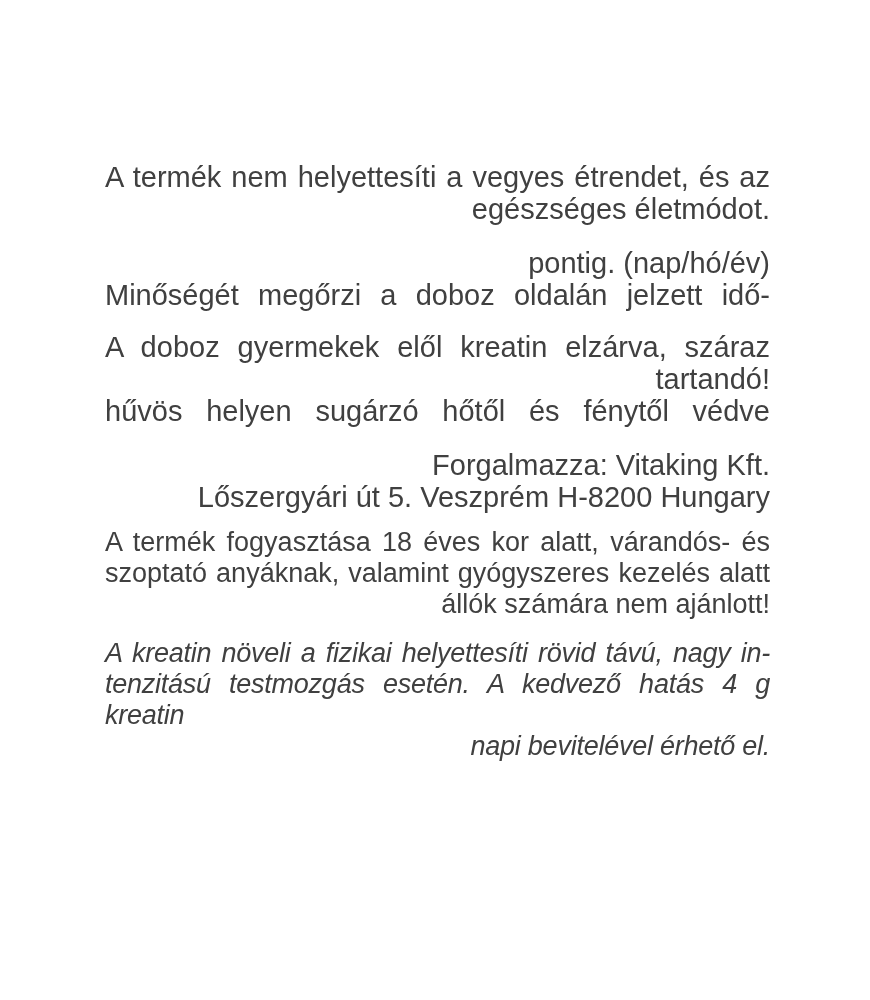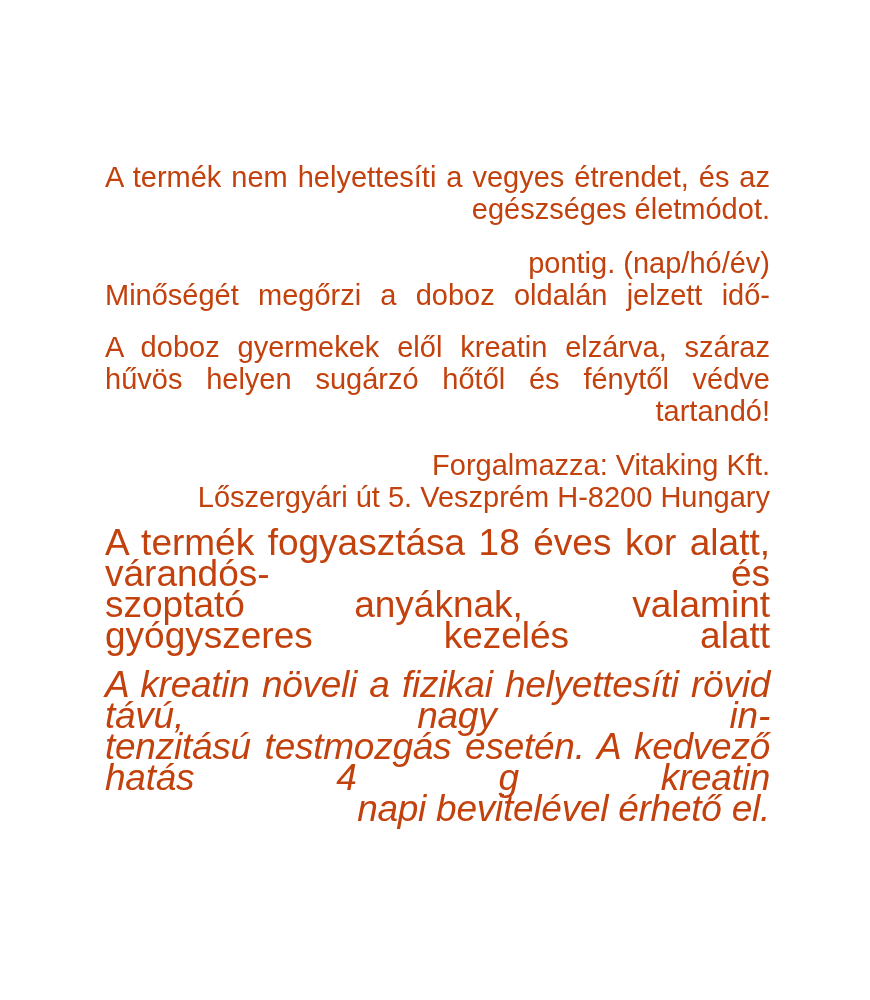--- a/index.html
+++ b/index.html
@@ -7,36 +7,36 @@
     padding: 0;
     background: #ffffff;
   }
   .page {
     position: relative;
     width: 870px;
     height: 1000px;
     background: #ffffff;
     overflow: hidden;
     font-family: "Liberation Sans", sans-serif;
-    color: #c2410c;
+    color: #404040;
   }
   .text-block {
     position: absolute;
     left: 105px;
     top: 161px;
     width: 665px;
   }
   .para {
     margin: 0;
     font-size: 29px;
     line-height: 32px;
     font-weight: 400;
   }
   .para.small {
-    font-size: 37px;
+    font-size: 27px;
     line-height: 31px;
   }
   .para.italic {
     font-style: italic;
     letter-spacing: -0.25px;
   }
   .mb22 { margin-bottom: 22px; }
   .mb20 { margin-bottom: 20px; }
   .mb19 { margin-bottom: 14px; }
   .mb18 { margin-bottom: 18px; }
@@ -64,32 +64,33 @@
       <span class="line ll">egészséges életmódot.</span>
     </p>
 
     <p class="para mb20">
       <span class="line ll">pontig. (nap/hó/év)</span>
       <span class="line jl">Minőségét megőrzi a doboz oldalán jelzett idő-</span>
     </p>
 
     <p class="para mb22">
       <span class="line jl">A doboz gyermekek elől kreatin elzárva, száraz</span>
+      <span class="line ll">tartandó!</span>
       <span class="line jl">hűvös helyen sugárzó hőtől és fénytől védve</span>
-      <span class="line ll">tartandó!</span>
     </p>
 
     <p class="para mb19">
       <span class="line ll">Forgalmazza: Vitaking Kft.</span>
       <span class="line ll">Lőszergyári út 5. Veszprém H-8200 Hungary</span>
     </p>
 
     <p class="para small mb18">
       <span class="line jl">A termék fogyasztása 18 éves kor alatt, várandós- és</span>
       <span class="line jl">szoptató anyáknak, valamint gyógyszeres kezelés alatt</span>
+      <span class="line ll">állók számára nem ajánlott!</span>
     </p>
 
     <p class="para small italic">
       <span class="line jl">A kreatin növeli a fizikai helyettesíti rövid távú, nagy in-</span>
       <span class="line jl">tenzitású testmozgás esetén. A kedvező hatás 4 g kreatin</span>
       <span class="line ll">napi bevitelével érhető el.</span>
     </p>
 
   </div>
 </div>

